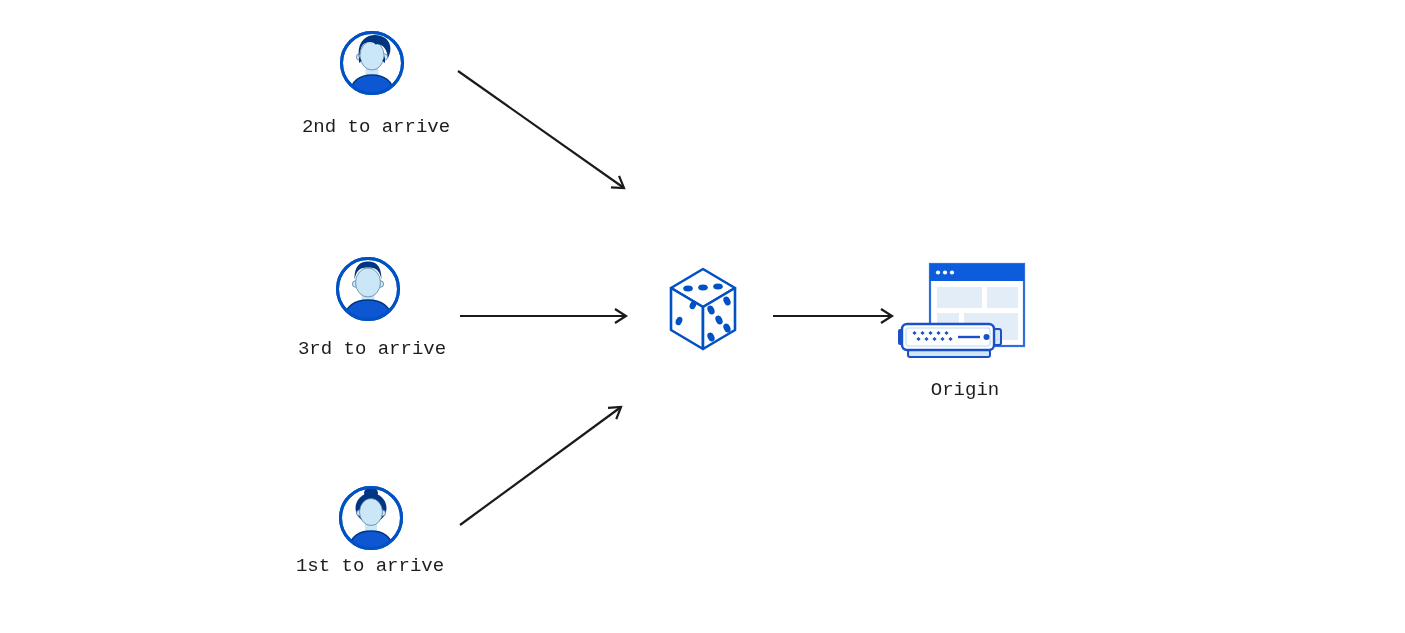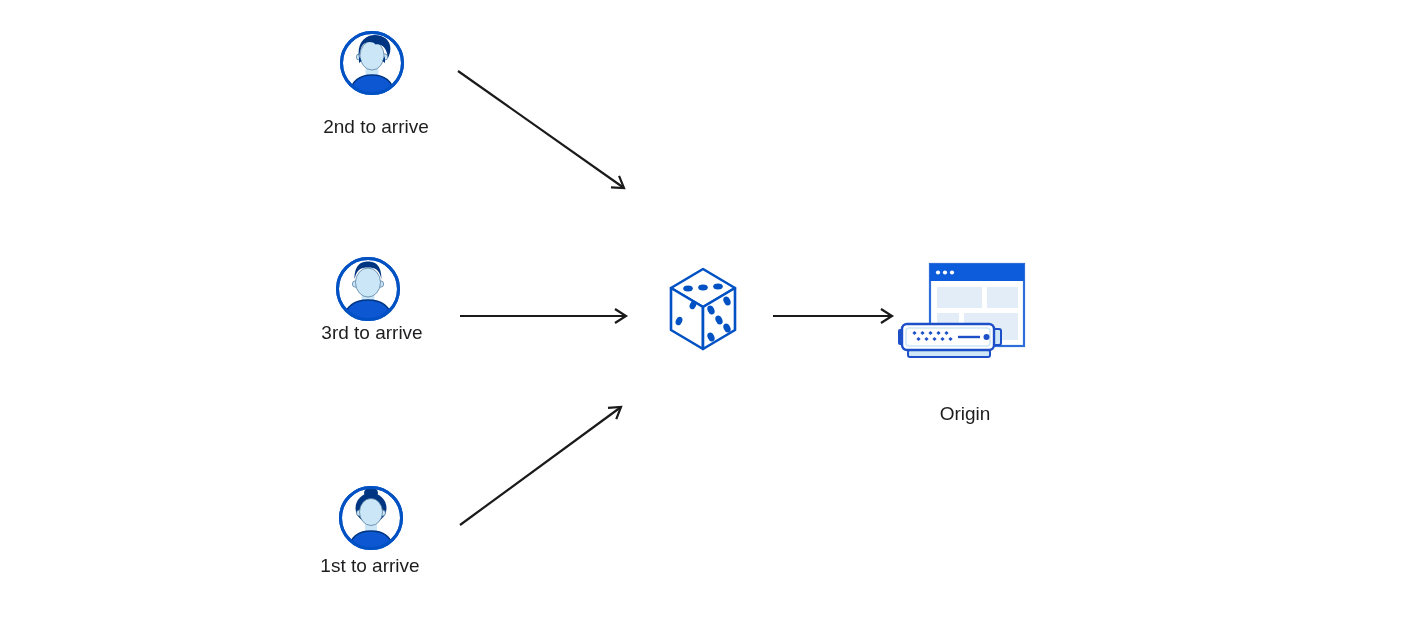--- a/index.html
+++ b/index.html
@@ -3,21 +3,21 @@
 <meta charset="utf-8">
 <style>
   :root{
     --blue:#0051c3; --navy:#003681; --face:#cbe6f7; --shirt:#0d57d2;
     --titlebar:#0d5cdb; --winborder:#2e6edb; --panel:#e2edf8; --srv:#1d50c8;
     --lightblue:#cfe7f6; --arrow:#1a1a1a; --text:#1d1d1f; --bg:#ffffff;
   }
   html,body{margin:0;padding:0;background:#fff;}
   .canvas{
     position:relative; width:1405px; height:633px; background:var(--bg);
-    font-family:Liberation Sans, sans-serif; overflow:hidden;
+    font-family:Liberation Mono, monospace; overflow:hidden;
   }
   .arrows{position:absolute;left:0;top:0;width:1405px;height:633px;pointer-events:none;}
   .arrow-line{stroke:var(--arrow);stroke-width:2.2;fill:none;}
   .node{position:absolute;}
   .label{
     position:absolute; transform:translateX(-50%);
     font-size:19px; line-height:20px; color:var(--text); white-space:nowrap;
   }
   .st-blue{stroke:var(--blue);}
   .f-navy{fill:var(--navy);}
@@ -93,21 +93,21 @@
         <path class="f-shirt" d="M8,66 C10,49 20,44 33,44 C46,44 56,49 58,66 Z"></path>
         <circle class="f-face" cx="20.5" cy="28" r="3.2"></circle>
         <circle class="f-face" cx="45.5" cy="28" r="3.2"></circle>
         <ellipse class="f-face" cx="33" cy="26.5" rx="12.5" ry="14.5"></ellipse>
         <path class="f-navy" d="M19.5,23 C19.5,9 26,5.5 33,5.5 C40,5.5 46.5,9 46.5,23
                                 C44,13 40,11.5 33,11.5 C26,11.5 22,13 19.5,23 Z"></path>
       </g>
       <circle cx="33" cy="33" r="30.5" fill="none" class="st-blue" stroke-width="3"></circle>
     </svg>
   </div>
-  <div class="label" style="left:372px;top:323px">3rd to arrive</div>
+  <div class="label" style="left:372px;top:339px">3rd to arrive</div>
 
   <div class="node" style="left:338px;top:485px">
     <svg width="66" height="66" viewBox="0 0 66 66">
       <defs>
           <clipPath id="clip-a3">
             <circle cx="33" cy="33" r="30"></circle>
           </clipPath>
         </defs>
       <circle cx="33" cy="33" r="30.5" fill="#ffffff" class="st-blue" stroke-width="3"></circle>
       <g clip-path="url(#clip-a3)">
@@ -174,15 +174,15 @@
         <rect class="srv-mark" x="19" y="77.5" width="3" height="3" transform="rotate(45 20.5 79)"></rect>
         <rect class="srv-mark" x="27" y="77.5" width="3" height="3" transform="rotate(45 28.5 79)"></rect>
         <rect class="srv-mark" x="35" y="77.5" width="3" height="3" transform="rotate(45 36.5 79)"></rect>
         <rect class="srv-mark" x="43" y="77.5" width="3" height="3" transform="rotate(45 44.5 79)"></rect>
         <rect class="srv-mark" x="51" y="77.5" width="3" height="3" transform="rotate(45 52.5 79)"></rect>
       </g>
       <line class="srv-line" x1="60" y1="77" x2="82" y2="77"></line>
       <circle class="srv-mark" cx="88.5" cy="77" r="3"></circle>
     </svg>
   </div>
-  <div class="label" style="left:965px;top:404px">Origin</div>
+  <div class="label" style="left:965px;top:380px">Origin</div>
 
 </div>
 
 </body></html>

